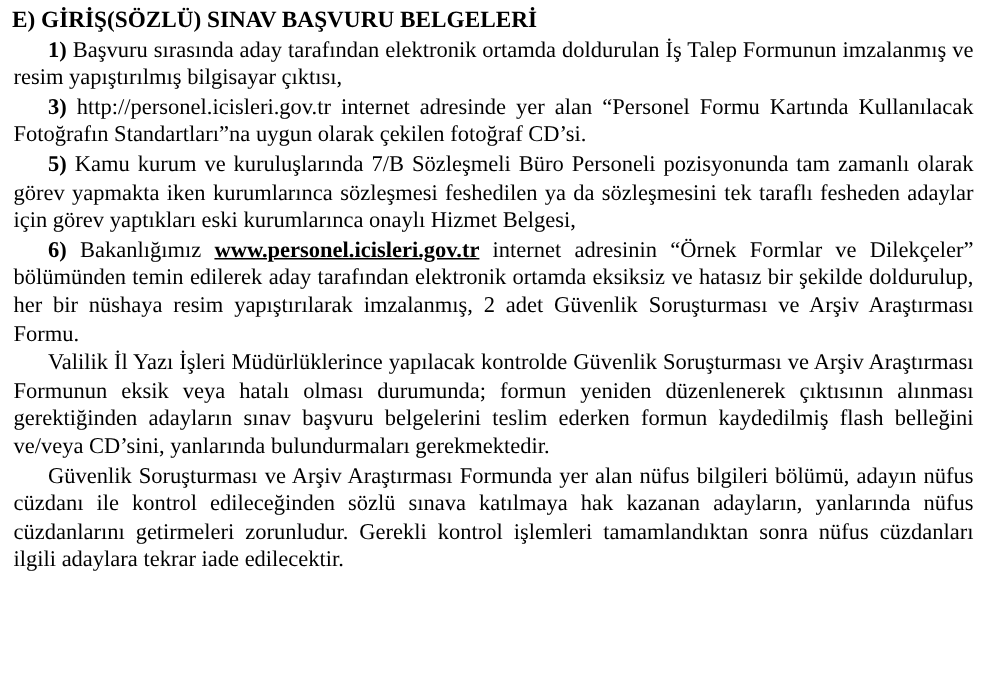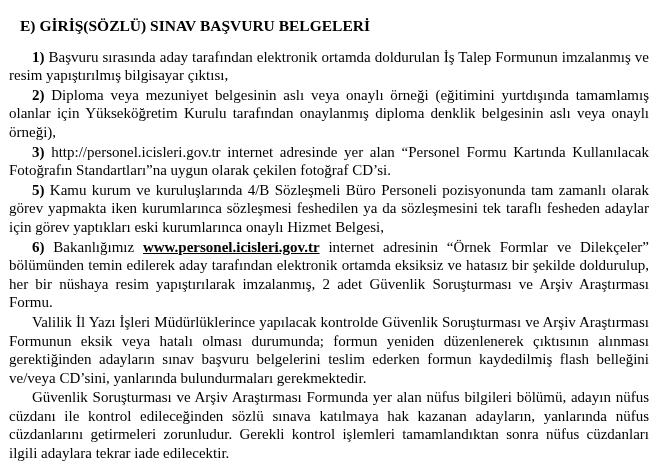--- a/index.html
+++ b/index.html
@@ -13,41 +13,40 @@
     box-sizing: border-box;
     padding: 5px 12px 0 8px;
     background: #ffffff;
     color: #000000;
     font-family: "Liberation Serif", serif;
     font-size: 15px;
     line-height: 18.6px;
     overflow: hidden;
   }
   .doc-title {
-    margin: 12px;
+    margin: 0;
     font-size: 15.5px;
     font-weight: bold;
     text-align: left;
     white-space: nowrap;
   }
   .para {
     margin: 1px;
     text-align: justify;
     text-indent: 23px;
   }
   .b { font-weight: bold; }
   .u { text-decoration: underline; }
 </style>
 </head>
 <body>
 
 <div class="page">
   <h1 class="doc-title">E) GİRİŞ(SÖZLÜ) SINAV BAŞVURU BELGELERİ</h1>
   <div>
       <p class="para"><span class="b">1) </span><span>Başvuru sırasında aday tarafından elektronik ortamda doldurulan İş Talep Formunun imzalanmış ve resim yapıştırılmış bilgisayar çıktısı,</span></p>
-      <p class="para"><span class="b">2) </span><span>Diploma veya mezuniyet belgesinin aslı veya onaylı örneği (eğitimini yurtdışında tamamlamış olanlar için Yükseköğretim Kurulu tarafından onaylanmış diploma denklik belgesinin aslı veya onaylı örneği),</span></p>
       <p class="para"><span class="b">3) </span><span>http://personel.icisleri.gov.tr internet adresinde yer alan “Personel Formu Kartında Kullanılacak Fotoğrafın Standartları”na uygun olarak çekilen fotoğraf CD’si.</span></p>
-      <p class="para"><span class="b">5) </span><span>Kamu kurum ve kuruluşlarında 4/B Sözleşmeli Büro Personeli pozisyonunda tam zamanlı olarak görev yapmakta iken kurumlarınca sözleşmesi feshedilen ya da sözleşmesini tek taraflı fesheden adaylar için görev yaptıkları eski kurumlarınca onaylı Hizmet Belgesi,</span></p>
+      <p class="para"><span class="b">5) </span><span>Kamu kurum ve kuruluşlarında 7/B Sözleşmeli Büro Personeli pozisyonunda tam zamanlı olarak görev yapmakta iken kurumlarınca sözleşmesi feshedilen ya da sözleşmesini tek taraflı fesheden adaylar için görev yaptıkları eski kurumlarınca onaylı Hizmet Belgesi,</span></p>
       <p class="para"><span class="b">6) </span><span>Bakanlığımız </span><span class="b u">www.personel.icisleri.gov.tr</span><span> internet adresinin “Örnek Formlar ve Dilekçeler” bölümünden temin edilerek aday tarafından elektronik ortamda eksiksiz ve hatasız bir şekilde doldurulup, her bir nüshaya resim yapıştırılarak imzalanmış, 2 adet Güvenlik Soruşturması ve Arşiv Araştırması Formu.</span></p>
       <p class="para"><span>Valilik İl Yazı İşleri Müdürlüklerince yapılacak kontrolde Güvenlik Soruşturması ve Arşiv Araştırması Formunun eksik veya hatalı olması durumunda; formun yeniden düzenlenerek çıktısının alınması gerektiğinden adayların sınav başvuru belgelerini teslim ederken formun kaydedilmiş flash belleğini ve/veya CD’sini, yanlarında bulundurmaları gerekmektedir.</span></p>
       <p class="para"><span>Güvenlik Soruşturması ve Arşiv Araştırması Formunda yer alan nüfus bilgileri bölümü, adayın nüfus cüzdanı ile kontrol edileceğinden sözlü sınava katılmaya hak kazanan adayların, yanlarında nüfus cüzdanlarını getirmeleri zorunludur. Gerekli kontrol işlemleri tamamlandıktan sonra nüfus cüzdanları ilgili adaylara tekrar iade edilecektir.</span></p>
     </div>
 </div>
 
 </body></html>

